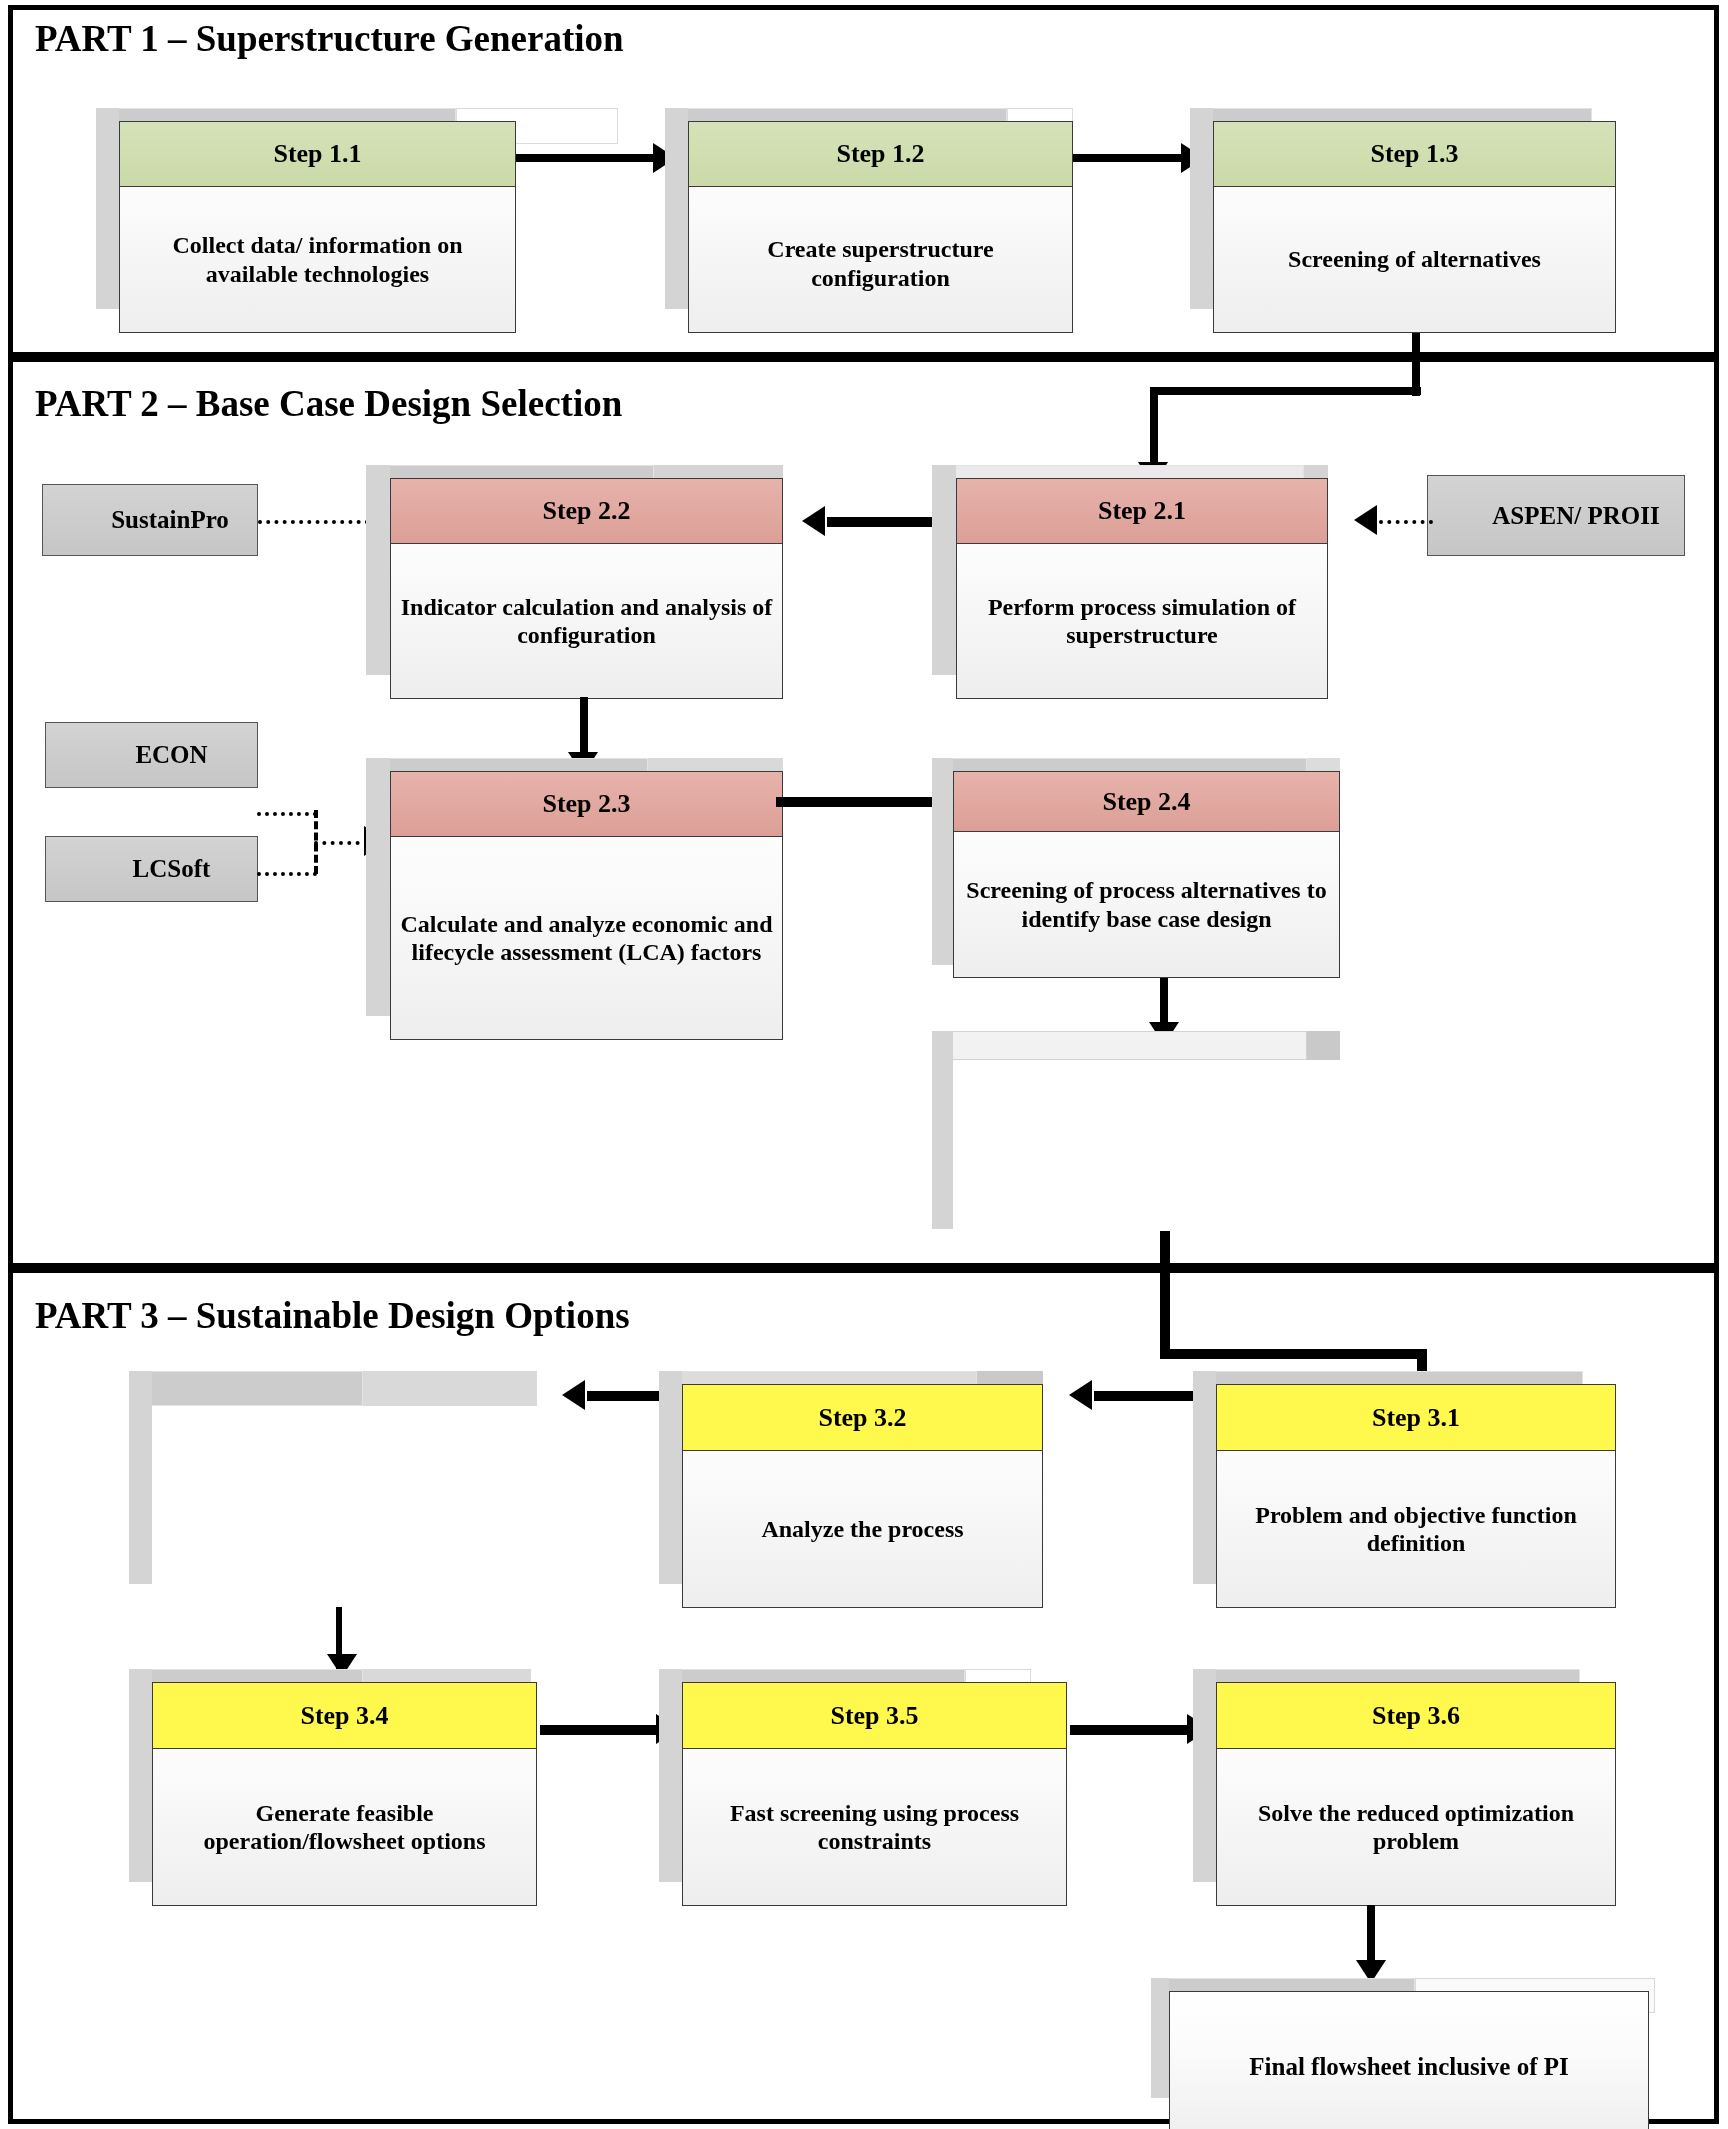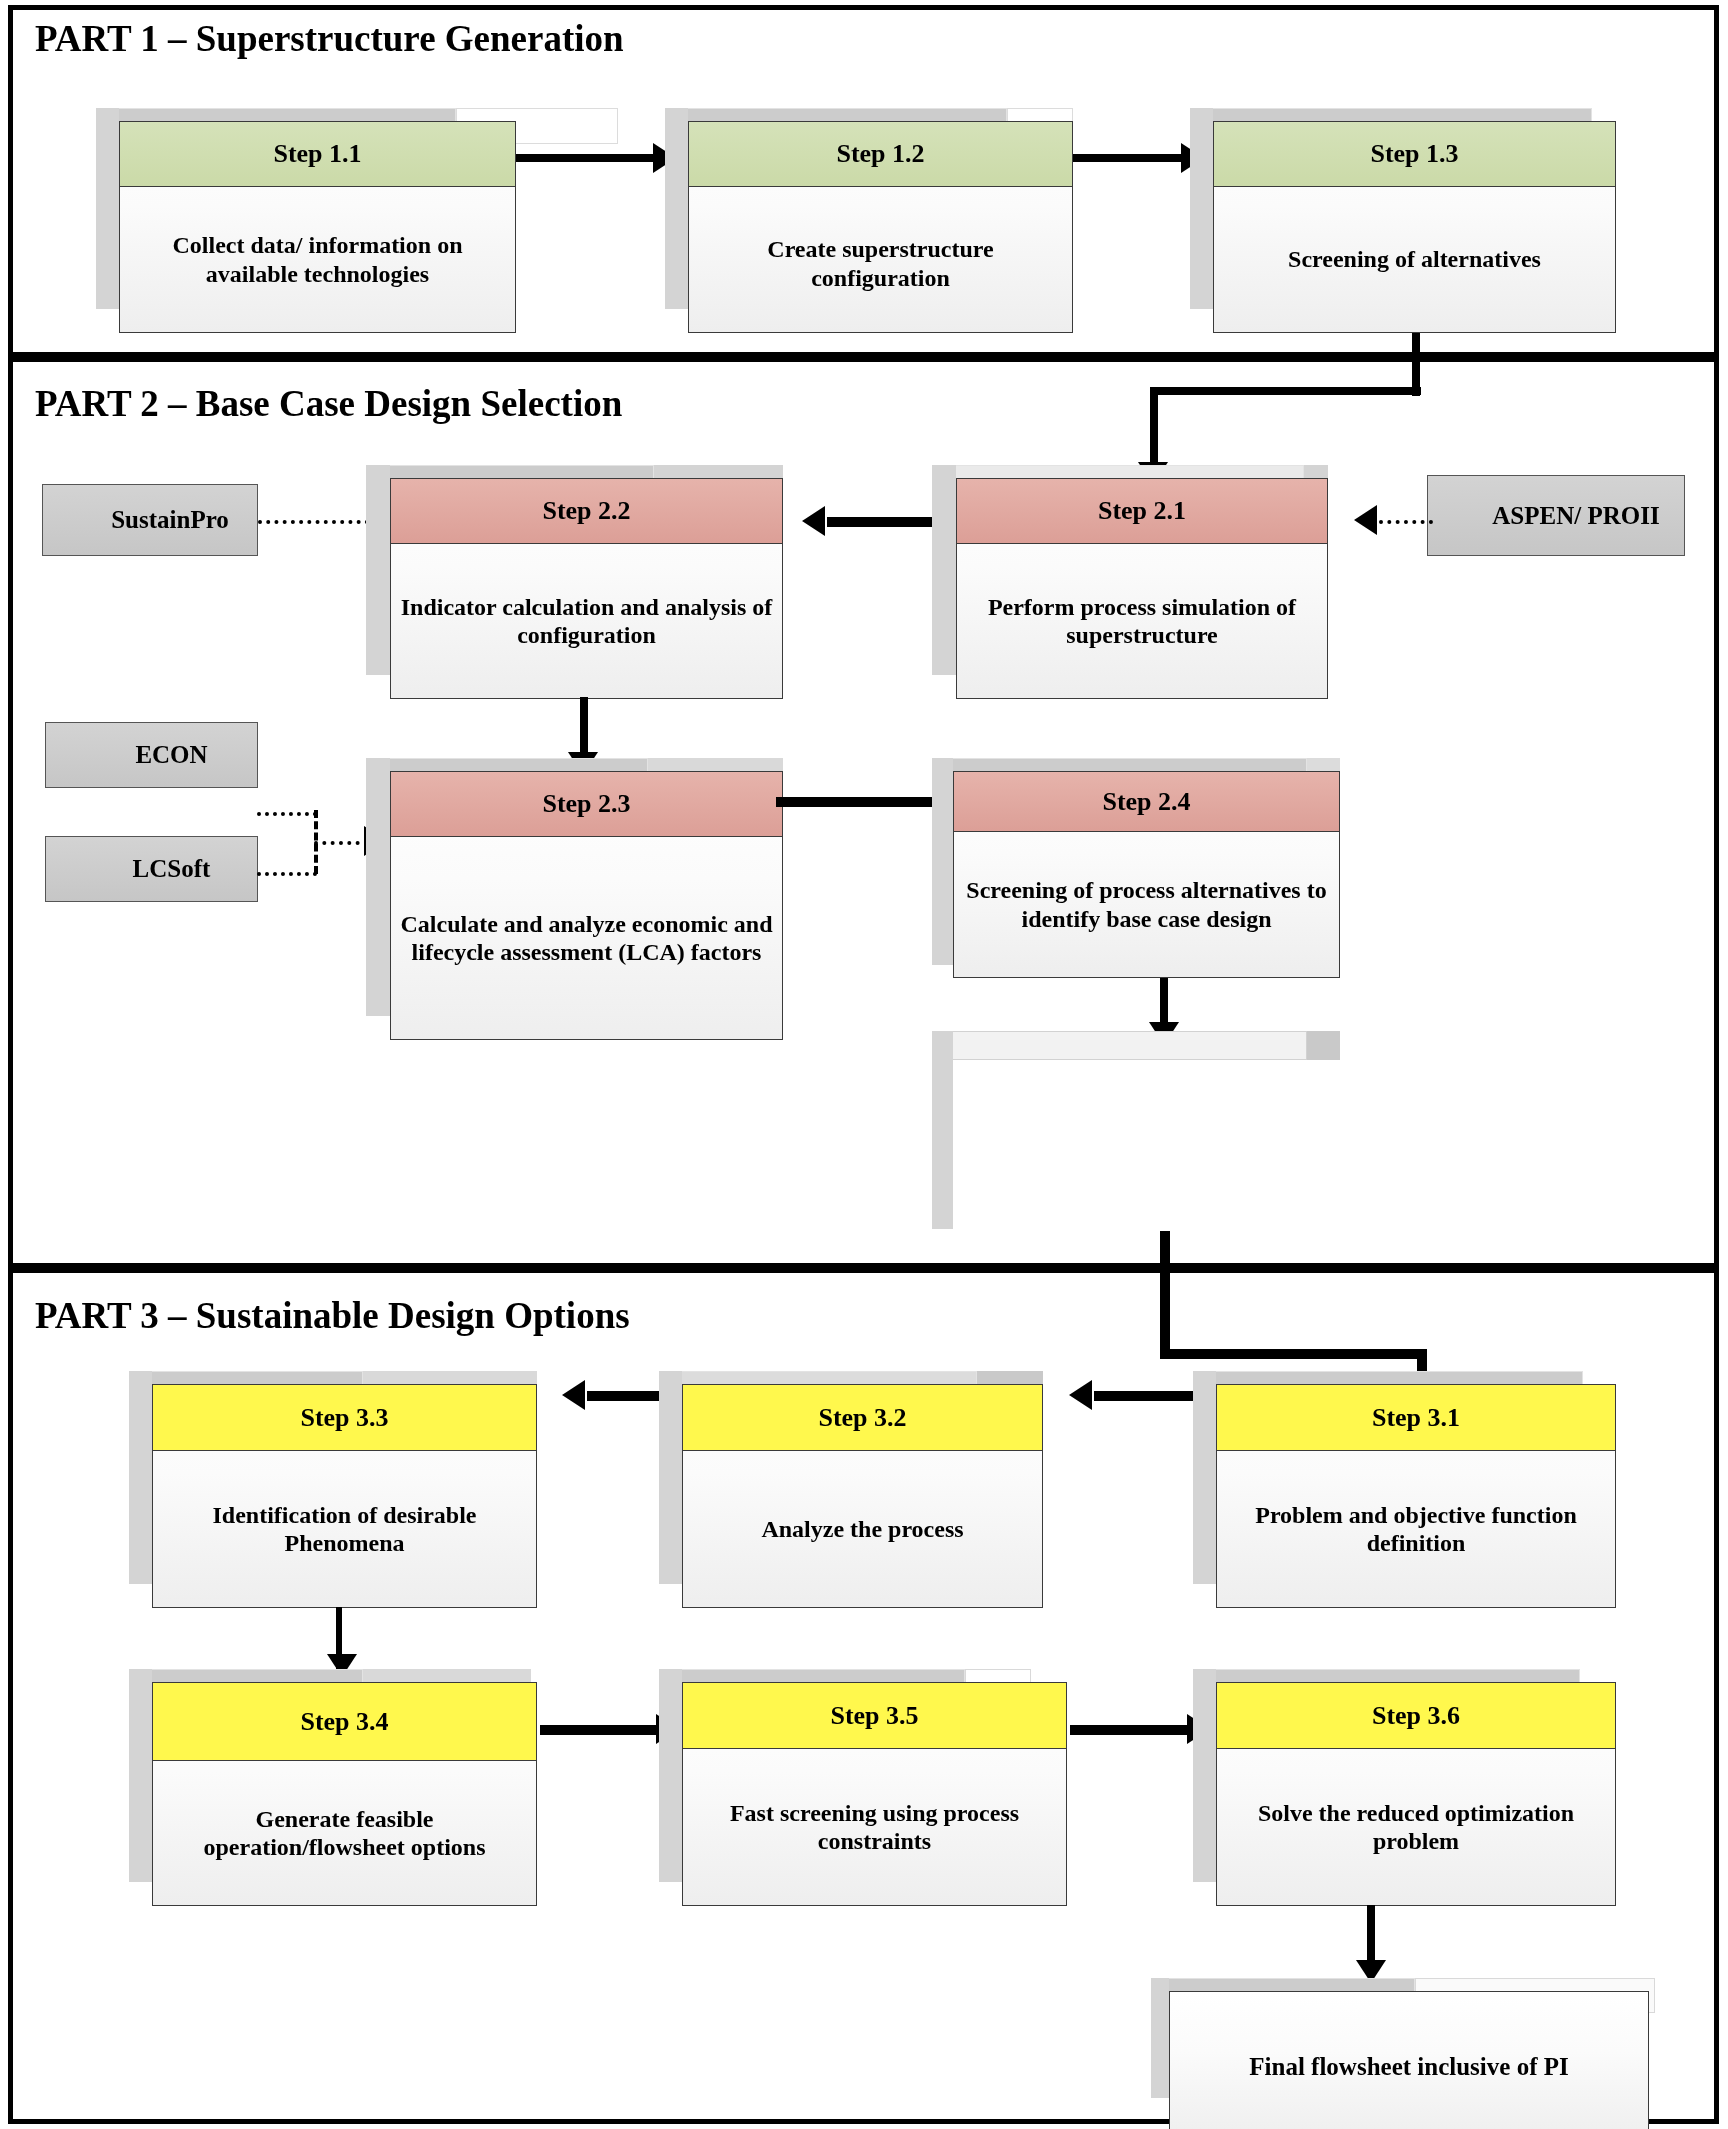--- a/index.html
+++ b/index.html
@@ -247,24 +247,20 @@
   <div class="ln" style="left:1417px;top:1349px;width:9.6px;height:70px;"></div>
   <div class="arw down" style="left:1406px;top:1415px;"></div>
 
   <div class="part" style="left:8.4px;top:1268px;width:1711px;height:856px;"></div>
   <div class="part-title" style="left:35px;top:1294px;">PART 3 –  Sustainable Design Options</div>
 
   <div class="card" style="left:129px;top:1371px;width:420px;height:237px;">
     <div class="stack-a" style="left:0;top:0;width:234px;height:35px;"></div>
     <div class="stack-b" style="left:234px;top:0;width:174px;height:35px;background:#d9d9d9;border:none;"></div>
     <div class="stack-c" style="left:0;top:0;width:23px;height:213px;"></div>
-    <div class="main" style="left:23px;top:13px;width:385px;height:224px;">
-      <div class="head yellow" style="height:66px;">Step 3.3</div>
-      <div class="body">Identification of desirable Phenomena</div>
-    </div>
   </div>
 
   <div class="ln" style="left:587px;top:1391px;width:99px;height:9.6px;"></div>
   <div class="arw left" style="left:562px;top:1380px;"></div>
 
   <div class="card" style="left:659px;top:1371px;width:420px;height:237px;">
     <div class="stack-a" style="left:0;top:0;width:318px;height:35px;background:#dcdcdc;"></div>
     <div class="stack-b" style="left:318px;top:0;width:66px;height:35px;background:#c9c9c9;border:none;"></div>
     <div class="stack-c" style="left:0;top:0;width:23px;height:213px;"></div>
     <div class="main" style="left:23px;top:13px;width:361px;height:224px;">
@@ -286,21 +282,21 @@
   </div>
 
   <div class="ln" style="left:336px;top:1607px;width:6px;height:63px;"></div>
   <div class="arw down" style="left:327px;top:1654px;"></div>
 
   <div class="card" style="left:129px;top:1669px;width:420px;height:237px;">
     <div class="stack-a" style="left:0;top:0;width:234px;height:33px;"></div>
     <div class="stack-b" style="left:234px;top:0;width:168px;height:33px;background:#d9d9d9;border:none;"></div>
     <div class="stack-c" style="left:0;top:0;width:23px;height:213px;"></div>
     <div class="main" style="left:23px;top:13px;width:385px;height:224px;">
-      <div class="head yellow" style="height:78px;">Step 3.4</div>
+      <div class="head yellow" style="height:66px;">Step 3.4</div>
       <div class="body">Generate feasible operation/flowsheet options</div>
     </div>
   </div>
 
   <div class="ln" style="left:540px;top:1725px;width:120px;height:9.6px;"></div>
   <div class="arw right" style="left:656px;top:1714px;"></div>
 
   <div class="card" style="left:659px;top:1669px;width:420px;height:237px;">
     <div class="stack-a" style="left:0;top:0;width:306px;height:33px;"></div>
     <div class="stack-b" style="left:306px;top:0;width:66px;height:33px;background:#fff;border:0.6px solid #d9d9d9;"></div>

